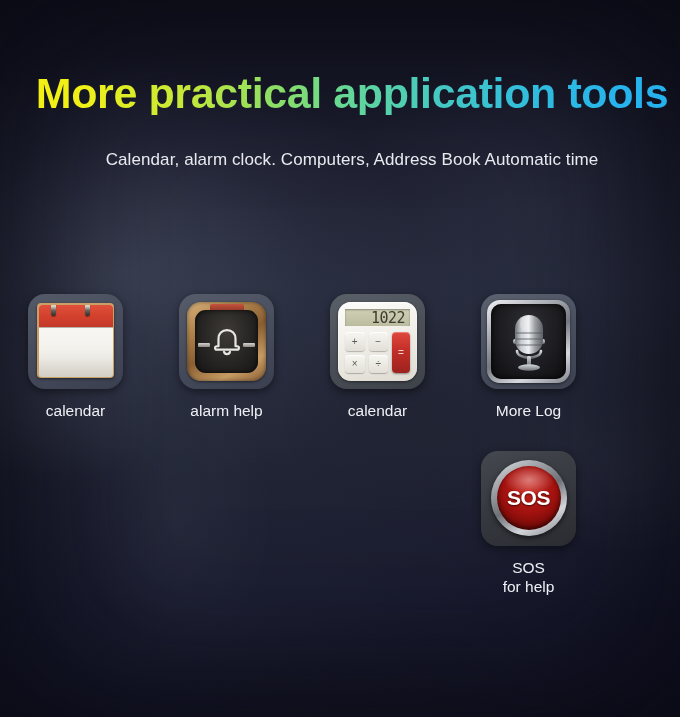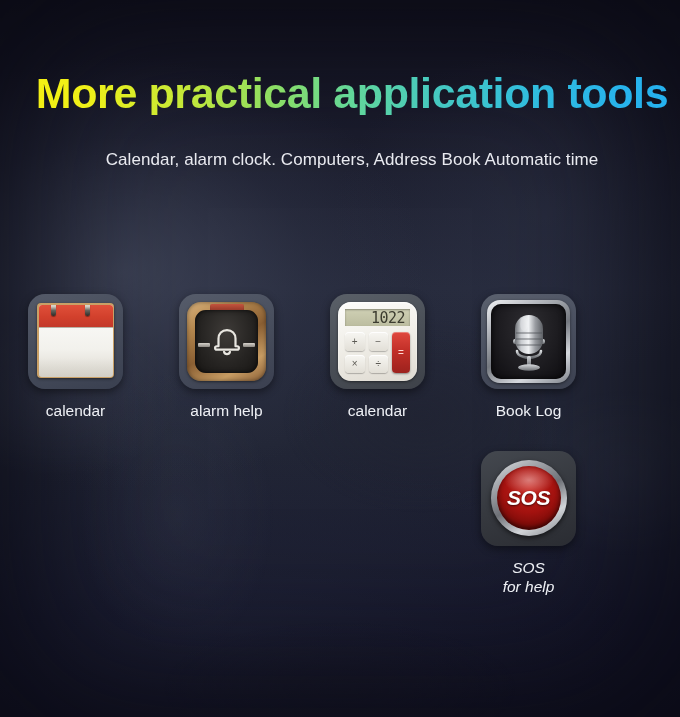--- a/index.html
+++ b/index.html
@@ -86,21 +86,21 @@
 
   
   .grid {
     position: absolute;
     top: 294px;
     left: 0;
     width: 680px;
   }
 
   .row { display: flex; }
-  .row.row2 { margin-top: 30px; font-style: italic; }
+  .row.row2 { margin-top: 30px; }
 
   .cell {
     width: 151px;
     display: flex;
     flex-direction: column;
     align-items: center;
   }
 
   .cell.spacer { visibility: hidden; }
 
@@ -373,21 +373,21 @@
                 <g stroke="#4e5156" stroke-width="1.2" opacity=".65">
                   <line x1="16" y1="24" x2="42" y2="24"></line>
                   <line x1="16" y1="30" x2="42" y2="30"></line>
                   <line x1="16.5" y1="36" x2="41.5" y2="36"></line>
                 </g>
                 <ellipse cx="24" cy="15" rx="4" ry="7" fill="#ffffff" opacity=".22"></ellipse>
               </svg>
             </div>
           </div>
         </div>
-        <div class="label">Book Log</div>
+        <div class="label">More Log</div>
       </div>
     </div>
 
     <div class="row row2">
       <div class="cell spacer"></div>
       <div class="cell spacer"></div>
       <div class="cell spacer"></div>
 
       <div class="cell">
         <div class="tile t-sos">

